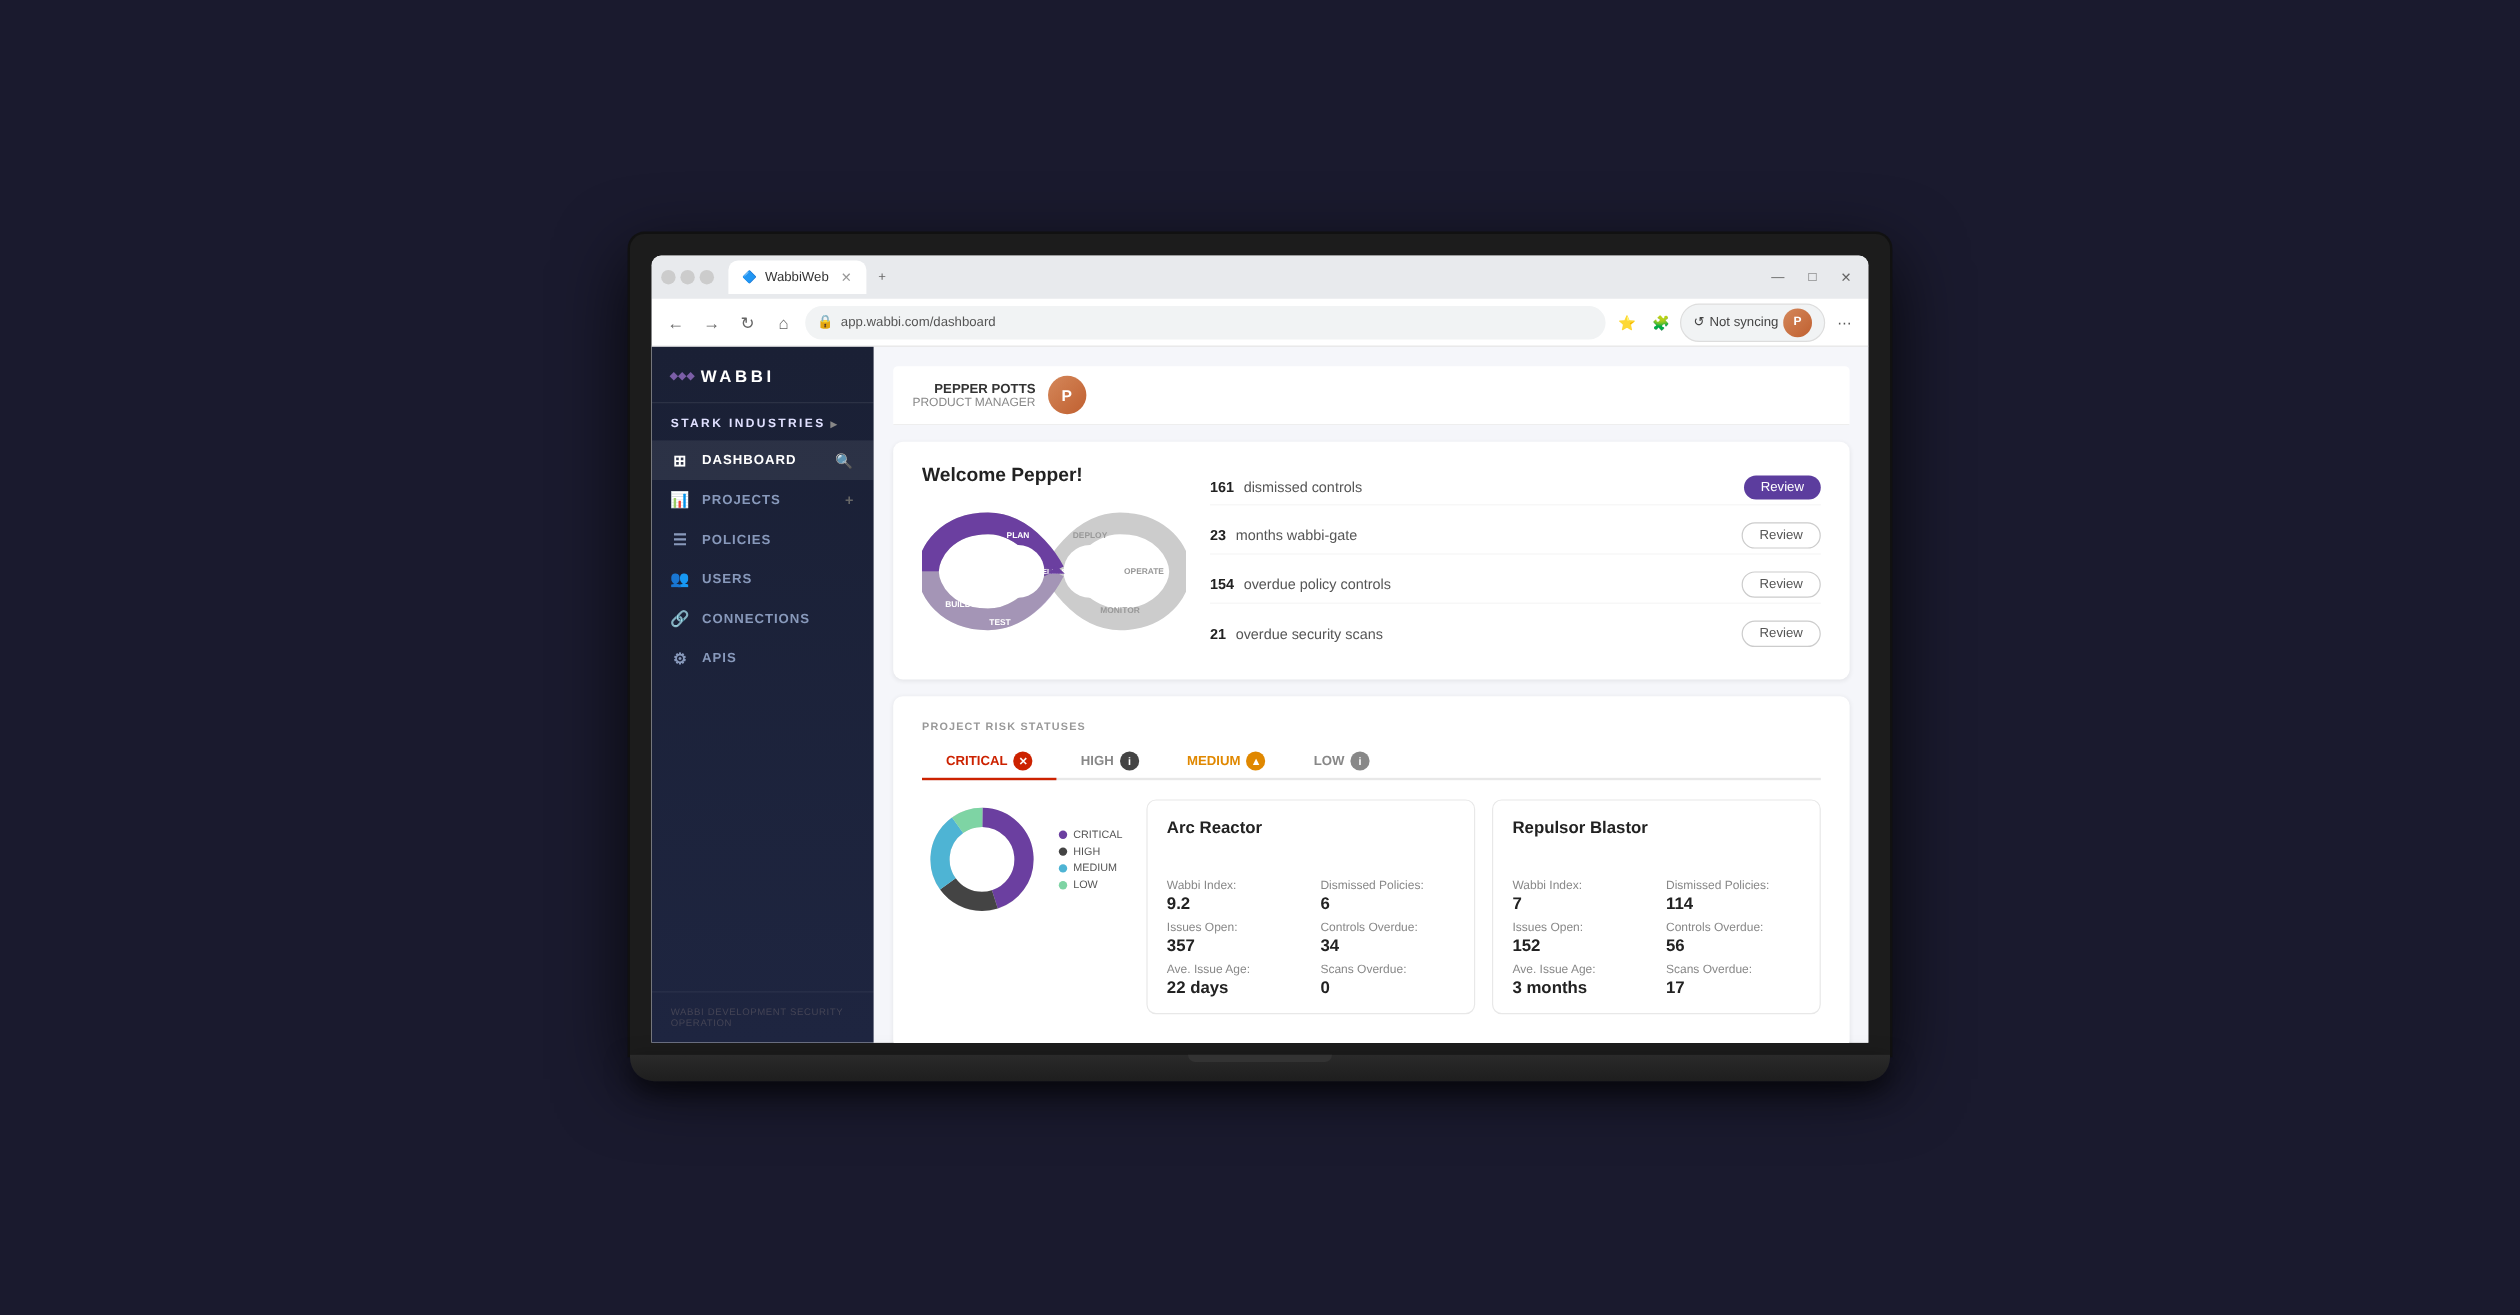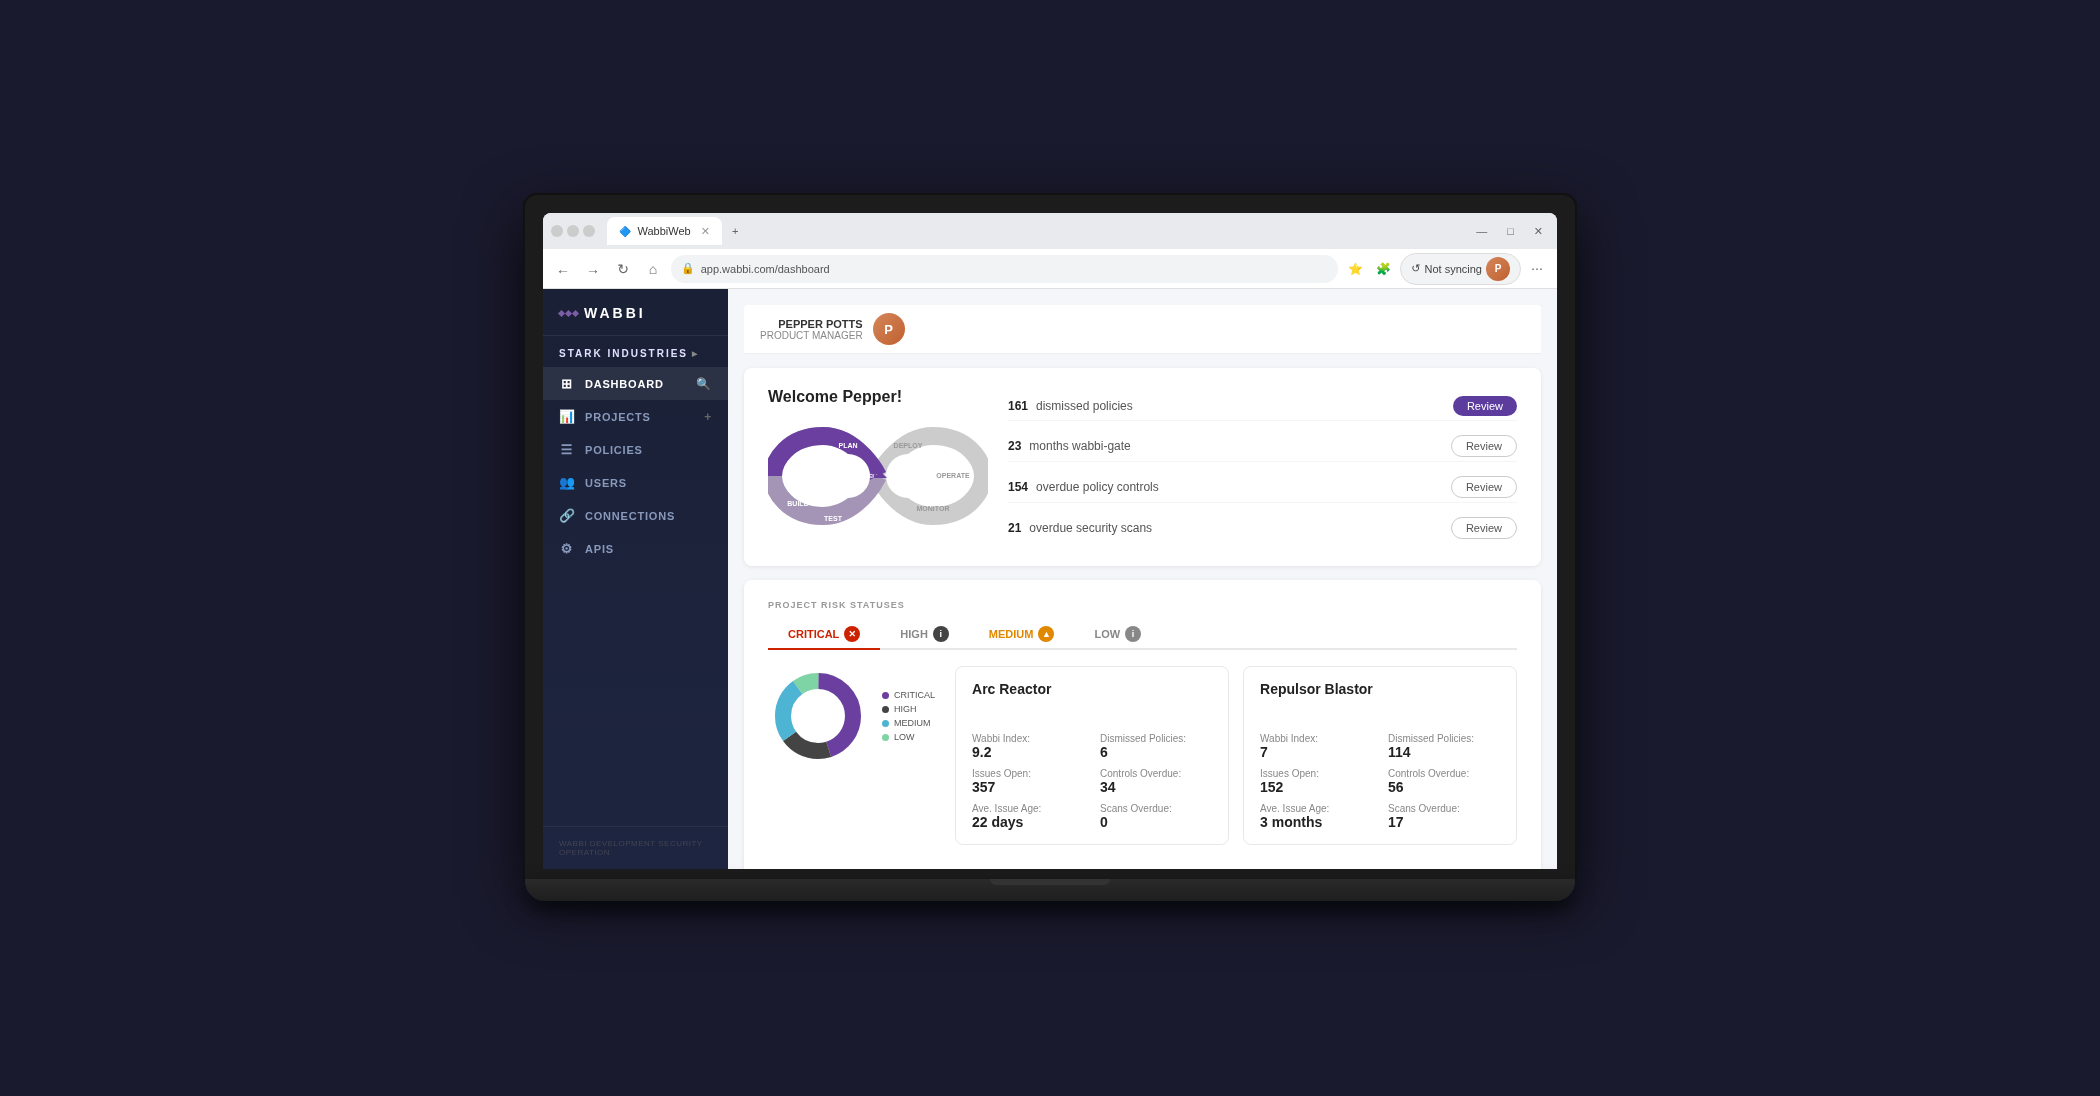--- a/index.html
+++ b/index.html
@@ -581,21 +581,21 @@
                   <text x="30" y="100" font-size="7" fill="white" font-weight="bold" text-anchor="middle">BUILD</text>
 
                   <polygon points="112,65 105,72 119,72" fill="#6b3fa0"></polygon>
                 </svg>
               </div>
             </div>
 
             <div class="stats-panel">
               <div class="stat-row">
                 <span style="font-weight:700;color:#222;font-size:12px;">161</span>
-                <span style="color:#555;font-size:12px;flex:1;margin-left:8px;">dismissed policies</span>
+                <span style="color:#555;font-size:12px;flex:1;margin-left:8px;">dismissed controls</span>
                 <button class="review-btn">Review</button>
               </div>
               <div class="stat-row">
                 <span style="font-weight:700;color:#222;font-size:12px;">23</span>
                 <span style="color:#555;font-size:12px;flex:1;margin-left:8px;">months wabbi-gate</span>
                 <button class="review-btn-outline">Review</button>
               </div>
               <div class="stat-row">
                 <span style="font-weight:700;color:#222;font-size:12px;">154</span>
                 <span style="color:#555;font-size:12px;flex:1;margin-left:8px;">overdue policy controls</span>

